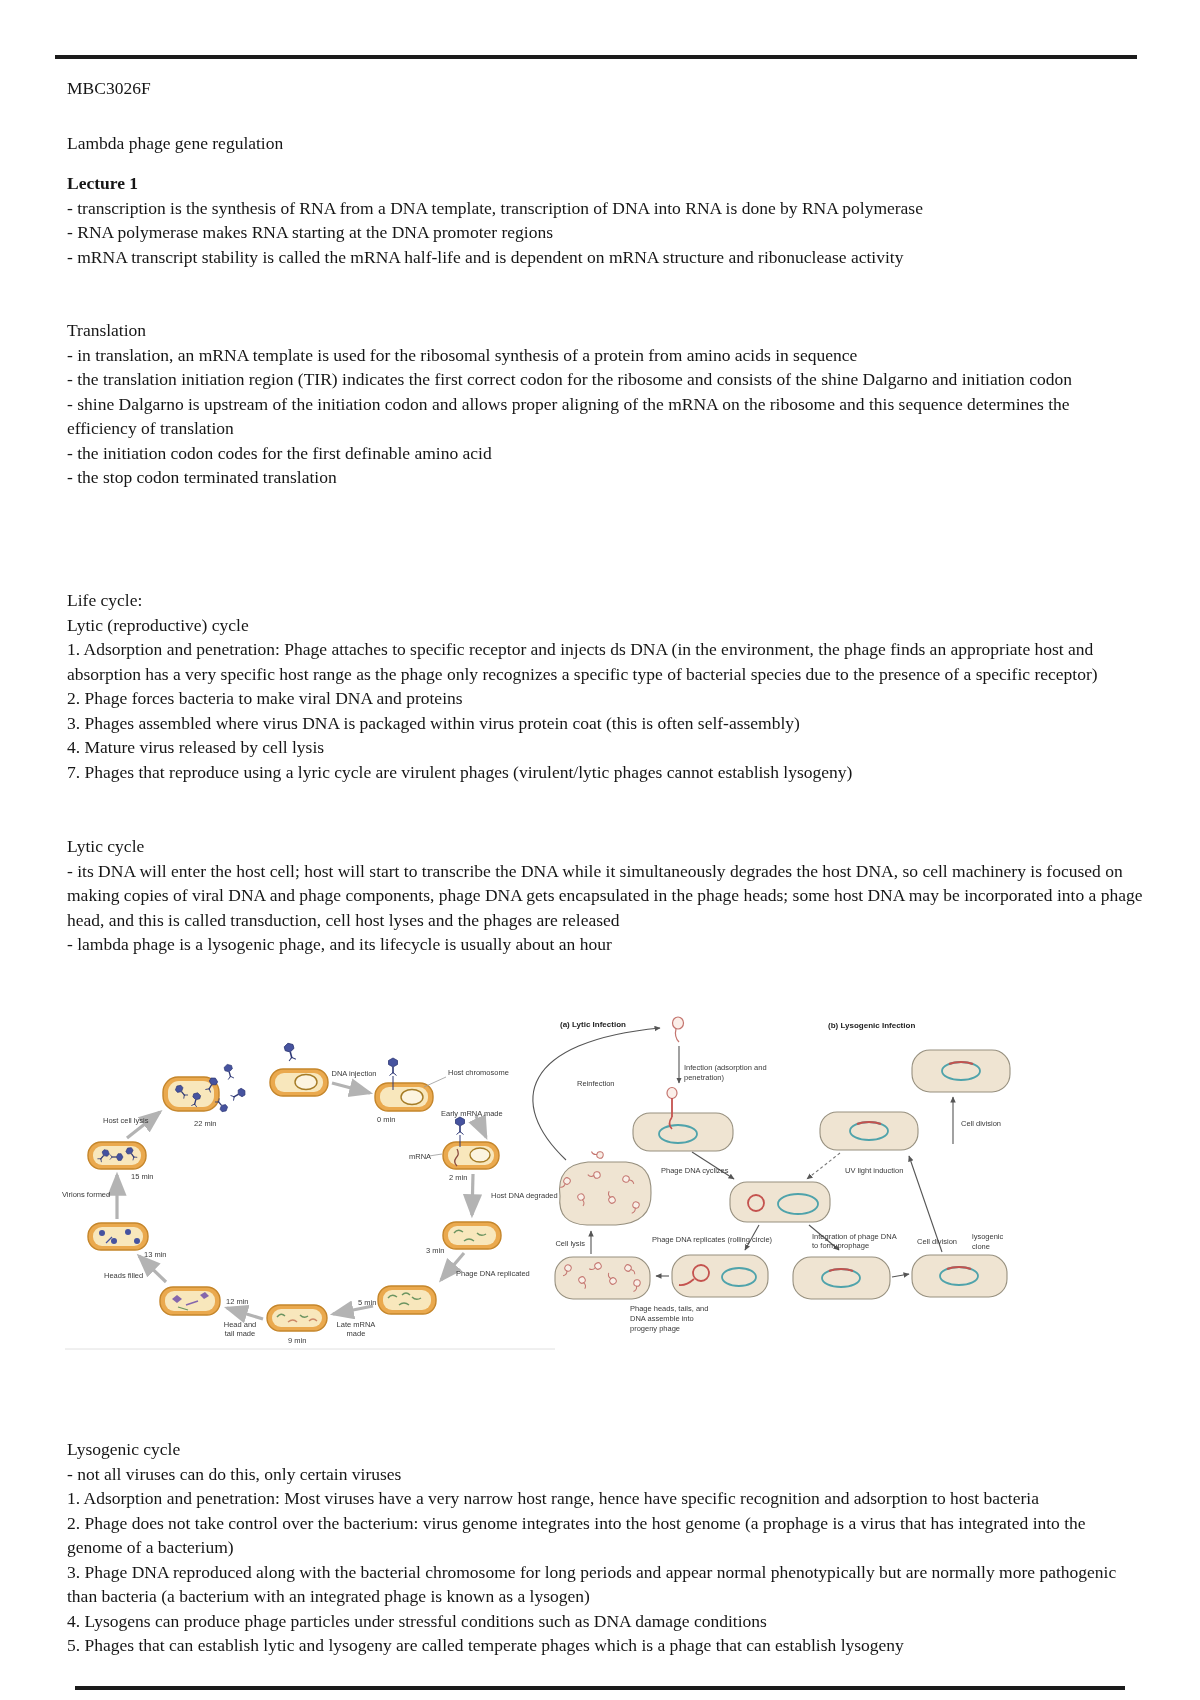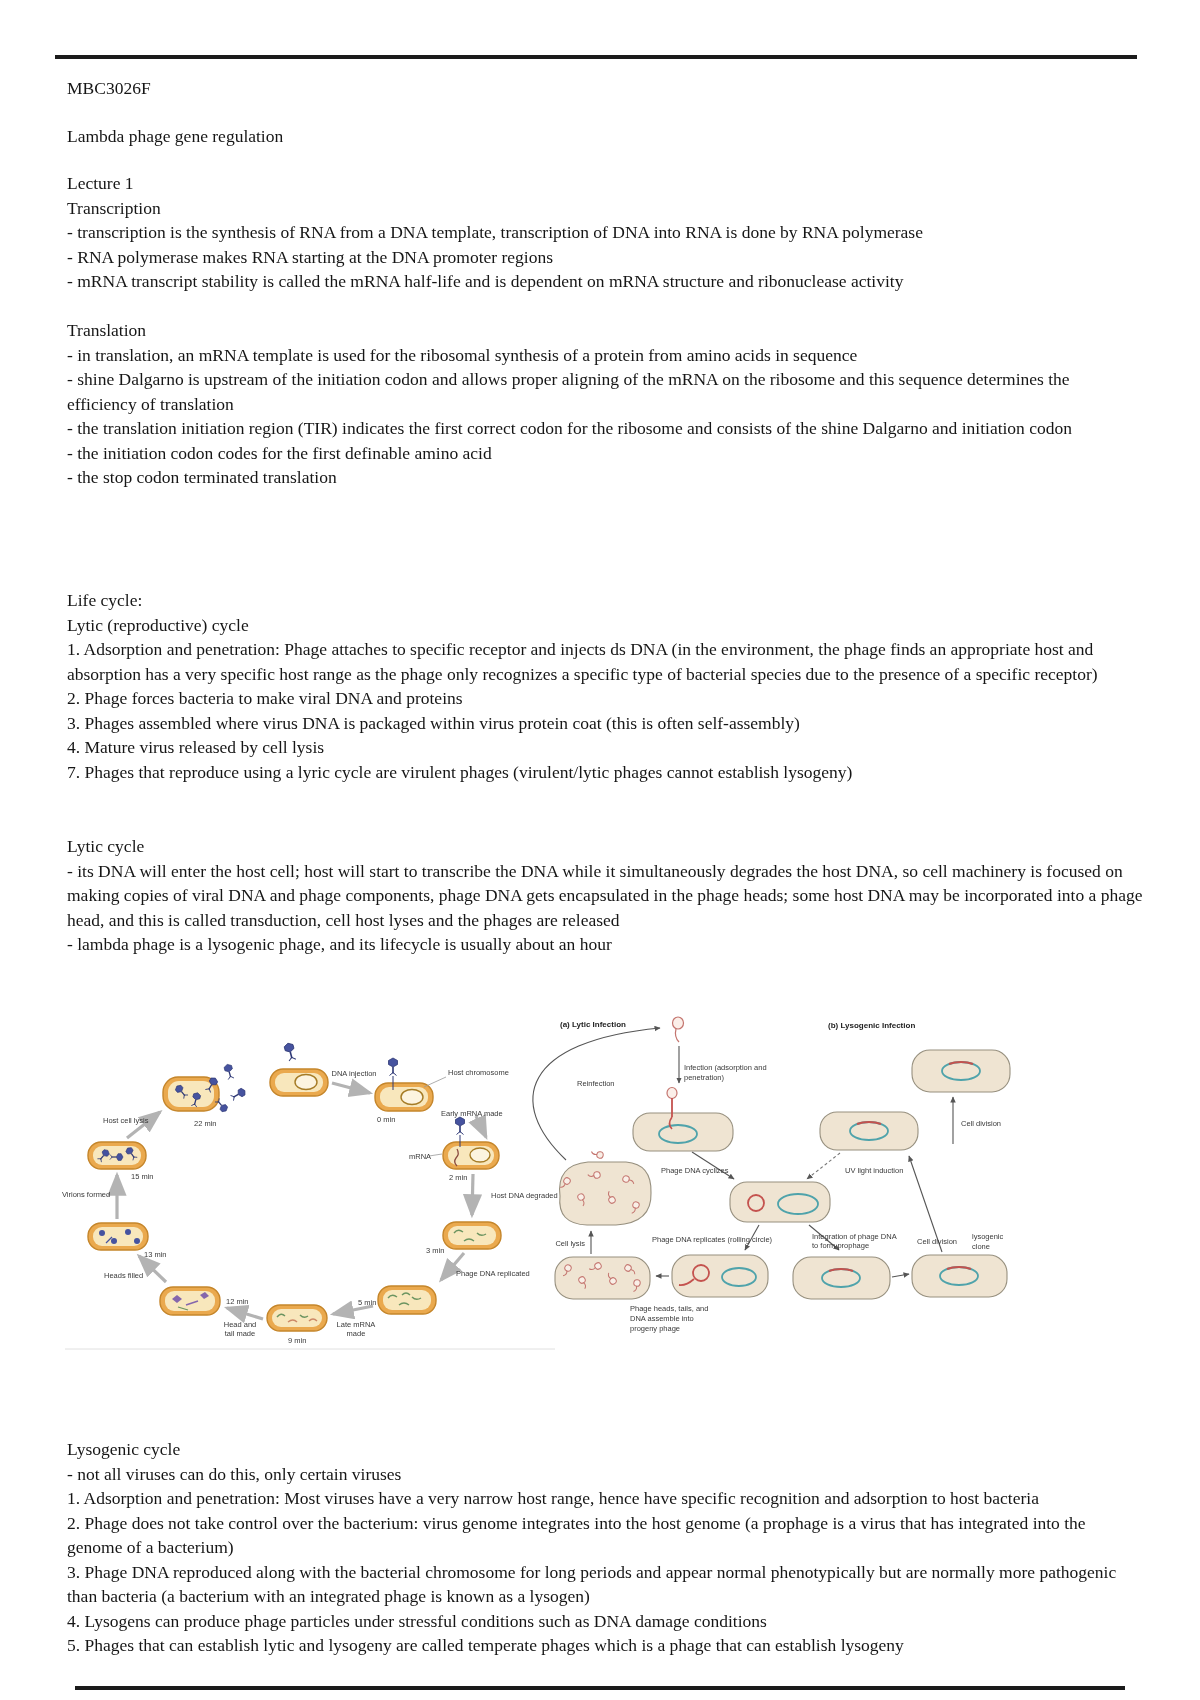--- a/index.html
+++ b/index.html
@@ -2,21 +2,21 @@
 <html><head>
 <meta charset="utf-8">
 <style>
   html,body{margin:0;padding:0;background:#ffffff;}
   .page{position:relative;width:1160px;height:1700px;background:#ffffff;overflow:hidden;
         font-family:"Liberation Serif", "DejaVu Serif", serif;color:#161616;}
   .topbar{position:absolute;left:55px;top:55px;width:1082px;height:4px;background:#1b1b1b;}
   .botbar{position:absolute;left:75px;top:1686px;width:1050px;height:4px;background:#1b1b1b;}
   .doc-block{position:absolute;left:67px;width:1076px;font-size:17.5px;line-height:24.5px;}
   .doc-block p{margin:0;}
-  .bold{font-weight:normal;}
+  .bold{font-weight:bold;}
   .diagram-wrap{position:absolute;left:60px;top:953px;width:985px;height:400px;}
   svg text{font-family:"Liberation Sans","DejaVu Sans",sans-serif;}
   .dl{font-size:7.5px;fill:#3a3a3a;}
   .dt{font-size:8px;font-weight:bold;fill:#222;}
   .arL{stroke:#b3b3b3;stroke-width:3.2;fill:none;marker-end:url(#mg);}
   .arR{stroke:#555;stroke-width:1.1;fill:none;marker-end:url(#md);}
   .arD{stroke:#777;stroke-width:1.1;fill:none;stroke-dasharray:3 2.5;marker-end:url(#md);}
   .ldr{stroke:#999;stroke-width:0.8;}
   .cellL-o{fill:#eaa94e;stroke:#c5862b;stroke-width:1.4;}
   .cellL-i{fill:#f8e7bc;}
@@ -29,37 +29,36 @@
 </head>
 <body>
 
 <div class="page">
   <div class="topbar"></div>
 
   <div class="doc-block" style="top:76px">
     <p>MBC3026F</p>
   </div>
 
-  <div class="doc-block" style="top:124px">
+  <div class="doc-block" style="top:131px">
     <p>Lambda phage gene regulation</p>
   </div>
 
   <div class="doc-block" style="top:171px">
     <p class="bold">Lecture 1</p>
-    <p>Transcription</p>
     <p>- transcription is the synthesis of RNA from a DNA template, transcription of DNA into RNA is done by RNA polymerase</p>
     <p>- RNA polymerase makes RNA starting at the DNA promoter regions</p>
     <p>- mRNA transcript stability is called the mRNA half-life and is dependent on mRNA structure and ribonuclease activity</p>
   </div>
 
   <div class="doc-block" style="top:318px">
     <p>Translation</p>
     <p>- in translation, an mRNA template is used for the ribosomal synthesis of a protein from amino acids in sequence</p>
+    <p>- the translation initiation region (TIR) indicates the first correct codon for the ribosome and consists of the shine Dalgarno and initiation codon</p>
     <p>- shine Dalgarno is upstream of the initiation codon and allows proper aligning of the mRNA on the ribosome and this sequence determines the efficiency of translation</p>
-    <p>- the translation initiation region (TIR) indicates the first correct codon for the ribosome and consists of the shine Dalgarno and initiation codon</p>
     <p>- the initiation codon codes for the first definable amino acid</p>
     <p>- the stop codon terminated translation</p>
   </div>
 
   <div class="doc-block" style="top:588px">
     <p>Life cycle:</p>
     <p>Lytic (reproductive) cycle</p>
     <p>1. Adsorption and penetration: Phage attaches to specific receptor and injects ds DNA (in the environment, the phage finds an appropriate host and absorption has a very specific host range as the phage only recognizes a specific type of bacterial species due to the presence of a specific receptor)</p>
     <p>2. Phage forces bacteria to make viral DNA and proteins</p>
     <p>3. Phages assembled where virus DNA is packaged within virus protein coat (this is often self-assembly)</p>

